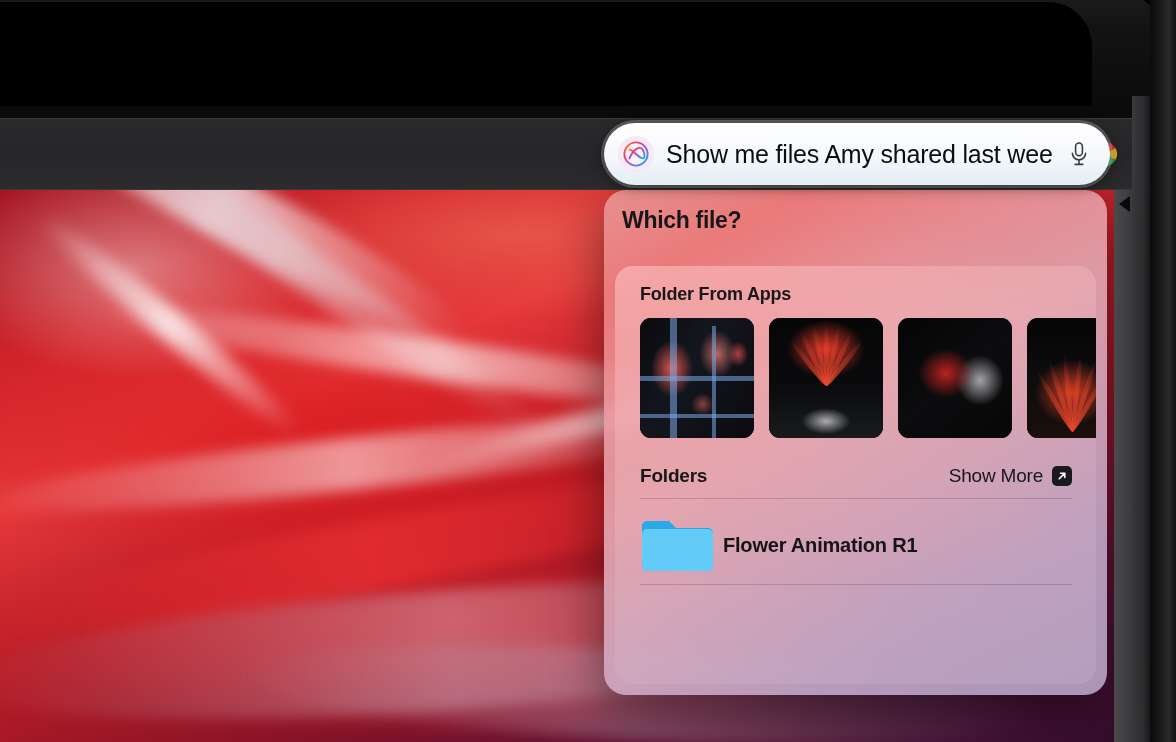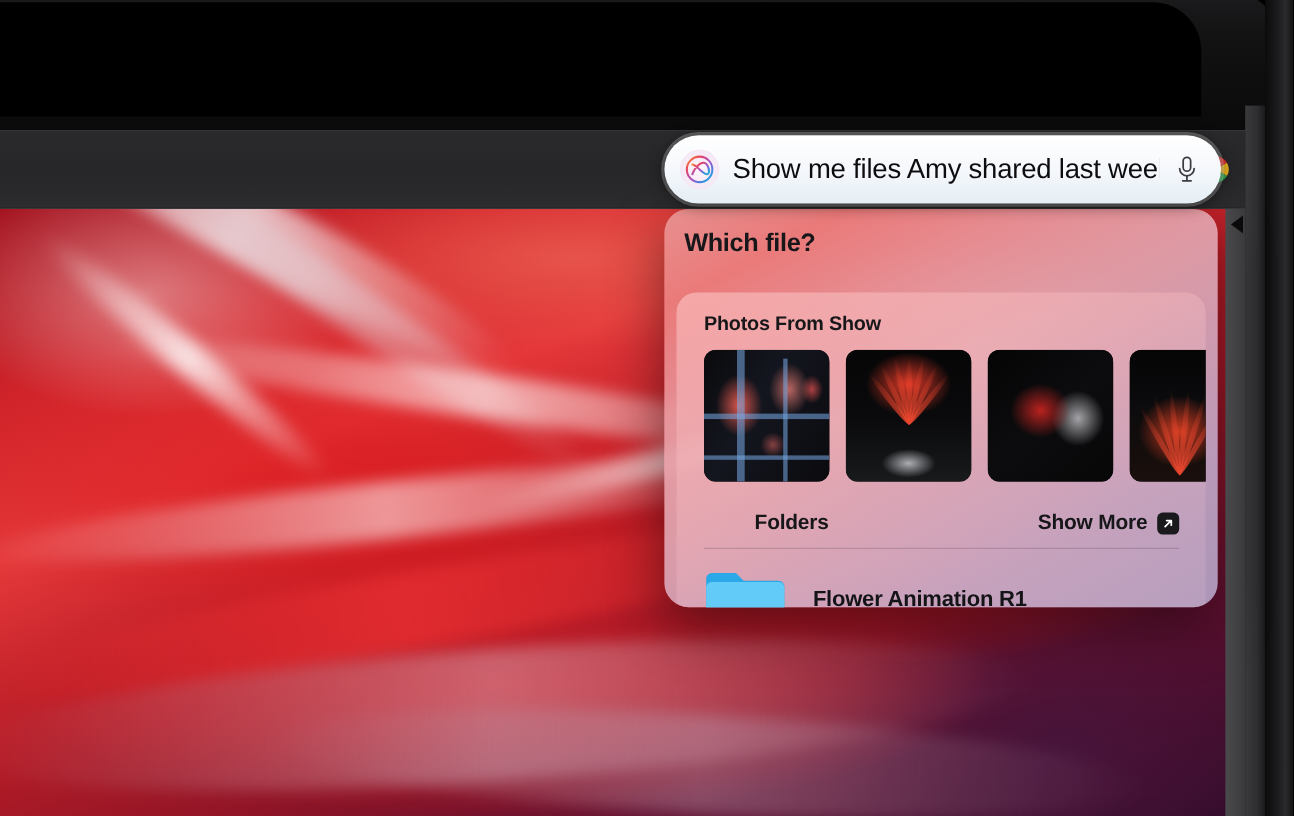--- a/index.html
+++ b/index.html
@@ -109,21 +109,21 @@
     display:flex; align-items:center; justify-content:center;
   }
   .search-text {
     flex:1 1 auto; font-size:25px; color:#0d0d0f; letter-spacing:-.2px;
     white-space:nowrap; overflow:hidden;
   }
   .mic-btn { width:26px; height:32px; flex:0 0 auto; display:flex; align-items:center; justify-content:center; }
 
   
   .panel {
-    position:absolute; left:604px; top:190px; width:503px; height:362px;
+    position:absolute; left:604px; top:190px; width:503px; height:505px;
     border-radius:22px;
     overflow:hidden;
     z-index:20;
     background:
       linear-gradient(152deg,
         rgba(232,150,150,.92) 0%,
         rgba(235,128,128,.90) 14%,
         rgba(232,150,155,.90) 28%,
         rgba(226,168,178,.90) 45%,
         rgba(208,168,190,.90) 62%,
@@ -191,34 +191,34 @@
     position:absolute; border-radius:50%;
     background:linear-gradient(180deg,rgba(255,150,120,.0),rgba(235,70,45,.9));
     transform-origin:50% 100%;
   }
 
   
   .folders-head {
     position:absolute; left:25px; top:195px; width:432px; height:30px;
     display:flex; align-items:center; justify-content:space-between;
   }
-  .folders-label { font-size:19px; font-weight:700; color:#17171a; letter-spacing:-.2px;margin-left:46px; }
+  .folders-label { font-size:19px; font-weight:700; color:#17171a; letter-spacing:-.2px; }
   .showmore { display:flex; align-items:center; gap:9px; }
-  .showmore-label { font-size:19px; font-weight:700; color:#17171a; letter-spacing:-.2px; }
+  .showmore-label { font-size:19px; font-weight:400; color:#17171a; letter-spacing:-.2px; }
   .showmore-icon {
     width:20px; height:20px; border-radius:5px; background:#1a1a1c;
     display:flex; align-items:center; justify-content:center;
   }
   .divider { position:absolute; left:25px; width:432px; height:1px; background:rgba(60,40,60,.22); }
   .d1 { top:232px; }
   .d2 { top:318px; }
 
   .frow {
     position:absolute; left:25px; width:432px; height:78px;
-    display:flex; align-items:center; gap:24px;
+    display:flex; align-items:center; gap:8px;
   }
   .fr1 { top:240px; }
   .fr2 { top:326px; }
   .folder-icon { width:75px; height:58px; flex:0 0 auto; }
   .fmeta { display:flex; flex-direction:column; gap:2px; }
   .fname { font-size:20px; font-weight:700; color:#141417; letter-spacing:-.2px; }
   .fsub { font-size:18px; font-weight:400; color:#3a3440; letter-spacing:-.1px; }
 
   
   .scrollstrip {
@@ -322,21 +322,21 @@
 
   <div class="scrollstrip"></div>
   <div class="scrolltri"></div>
 
   <div class="panel">
 
     <div class="panel-title">Which file?</div>
 
     <div class="card">
 
-      <div class="card-title">Photos From Show</div>
+      <div class="card-title">Folder From Apps</div>
 
       <div class="photos">
         <div class="thumb t1">
           <div class="bg"></div>
           <div class="t1" style="position:absolute;inset:0">
             <div class="bar" style="left:30px;top:0;width:7px;height:120px;"></div>
             <div class="bar" style="left:0;top:58px;width:114px;height:5px;"></div>
             <div class="bar" style="left:0;top:96px;width:114px;height:4px;"></div>
             <div class="bar" style="left:72px;top:8px;width:4px;height:112px;"></div>
           </div>

